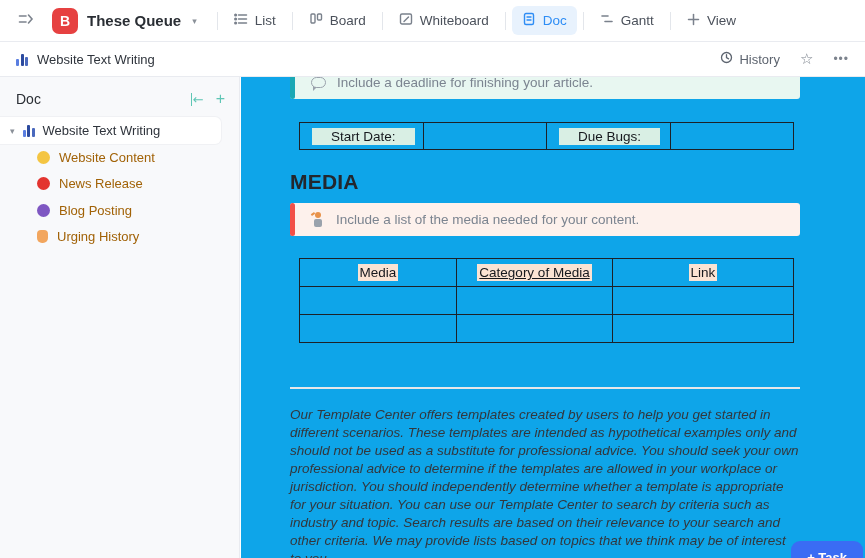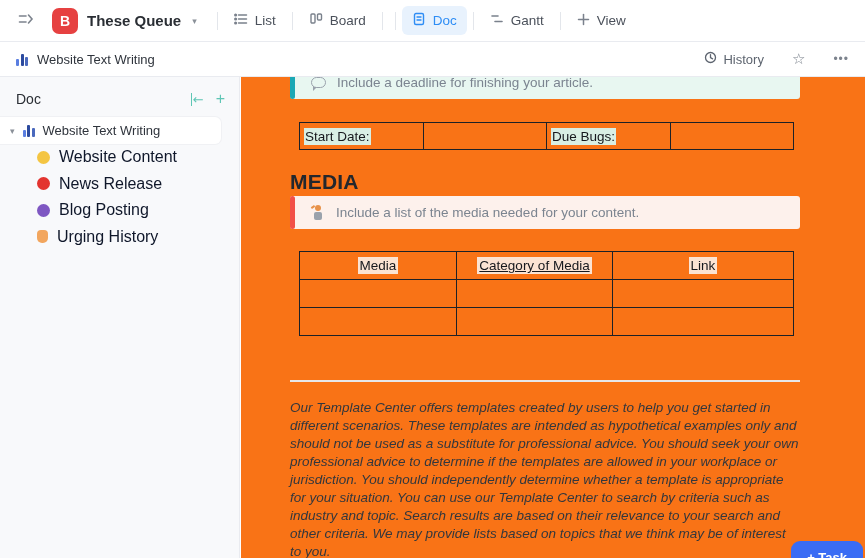--- a/index.html
+++ b/index.html
@@ -21,21 +21,21 @@
   .tab { display:flex; align-items:center; gap:7px; padding:6px 10px; border-radius:6px; cursor:pointer;
          font-size:13.5px; color:#4b515b; background:transparent; border:none; }
   .tab svg { color:#7a818c; }
   .tab.active { background:#e8f2fd; color:#2e8df5; }
   .tab.active svg { color:#2e8df5; }
 
   
   .titlebar { position:absolute; top:42px; left:0; width:865px; height:35px; background:#fff;
               border-bottom:1px solid #e9ebf0; display:flex; align-items:center; padding:0 16px; }
   .doc-title { font-size:13px; color:#2f343c; margin-left:9px; }
-  .titlebar-right { margin-left:auto; display:flex; align-items:center; gap:28px; color:#5d646f; }
+  .titlebar-right { margin-left:auto; display:flex; align-items:center; gap:20px; color:#5d646f; }
   .history-btn { display:flex; align-items:center; gap:6px; font-size:13px; color:#5d646f; background:none; border:none; cursor:pointer; }
   .glyph { font-family:"DejaVu Sans",sans-serif; }
   .star-btn { font-size:15px; }
   .dots-btn { font-size:12px; letter-spacing:1px; }
 
   
   .chart-ico { display:inline-flex; align-items:flex-end; gap:1.5px; height:13px; }
   .chart-ico i { display:block; width:3px; border-radius:1px; }
   .chart-ico i:nth-child(1){ height:7px;  background:#5a7ee0; }
   .chart-ico i:nth-child(2){ height:12px; background:#2c4a9e; }
@@ -46,53 +46,53 @@
              border-right:1px solid #e9ebf0; padding-top:10px; }
   .sidebar-head { display:flex; align-items:center; padding:4px 14px 10px 16px; }
   .sidebar-head-label { font-size:14px; color:#2a2e34; }
   .sidebar-head-icons { margin-left:auto; display:flex; align-items:center; gap:12px; color:#5fc6b5; }
   .collapse-ico { font-family:"DejaVu Sans",sans-serif; font-size:13px; border-left:1.5px solid #5fc6b5; padding-left:1px; line-height:1; }
   .plus-ico { font-size:16px; line-height:1; }
   .tree-root { display:flex; align-items:center; gap:8px; height:27px; background:#fff; border-radius:0 6px 6px 0;
                margin-right:18px; padding-left:8px; cursor:pointer; box-shadow:0 0 0 1px #f0f1f4; }
   .tree-root-label { font-size:13px; color:#2f343c; }
   .tree-child { display:flex; align-items:center; gap:9px; height:26.5px; padding-left:37px; cursor:pointer; }
-  .tree-child-label { font-size:16px; color:#0f172a; }
+  .tree-child-label { font-size:13px; color:#a16207; }
   .emoji-dot { width:13px; height:13px; border-radius:50%; flex:none; }
   .emoji-cat    { background:#f4c542; }
   .emoji-purple { background:#7e57c2; }
   .emoji-apple  { background:#e3342f; }
   .emoji-hamster{ background:#f5a623; }
   .emoji-hand   { background:#f2a65e; border-radius:4px 4px 5px 5px; width:11px; height:13px; }
 
   
-  .main { position:absolute; top:77px; left:241px; width:624px; height:481px; background:#f97316; overflow:hidden; }
+  .main { position:absolute; top:77px; left:241px; width:624px; height:481px; background:#0ea5e9; overflow:hidden; }
   .doc { position:relative; margin-left:49px; width:510px; }
 
   .callout { position:relative; display:flex; align-items:center; gap:11px; padding:9px 12px 9px 21px; border-radius:3px; }
   .callout-bar { position:absolute; left:0; top:0; bottom:0; width:4.5px; border-radius:3px; }
   .callout-text { font-size:13.5px; color:#7b8490; }
   .callout-teal { background:#e8f7f1; margin-top:-11px; }
   .callout-teal .callout-bar { background:#1ba8b5; }
-  .callout-red { background:#fdf1ec; margin-top:2px;text-align:center; }
+  .callout-red { background:#fdf1ec; margin-top:9px;text-align:center; }
   .callout-red .callout-bar { background:#f25048; }
 
   .bubble-ico { position:relative; width:15px; height:11px; border:1.5px solid #9aa2ac; border-radius:8px; flex:none; }
   .bubble-ico::after { content:""; position:absolute; left:1px; bottom:-4px; width:0; height:0;
                        border-left:4px solid #9aa2ac; border-bottom:4px solid transparent; }
   .figure-ico { position:relative; width:14px; height:15px; flex:none; }
   .figure-ico .head { position:absolute; top:0; left:4px; width:6px; height:6px; border-radius:50%; background:#e8924a; }
   .figure-ico .body { position:absolute; bottom:0; left:3px; width:8px; height:8px; border-radius:2px; background:#9aa2ac; }
   .figure-ico .arm  { position:absolute; top:1px; left:0; width:4px; height:2px; background:#e8924a; transform:rotate(-35deg); }
 
   table.doc-table { border-collapse:collapse; margin-left:9px; }
   table.doc-table td, table.doc-table th { border:1.5px solid #1d2127; font-size:13.5px; color:#16181d; font-weight:normal; }
   .date-table { margin-top:23px; }
   .date-table td { width:123.5px; height:27px; padding:2px 4px; text-align:left; vertical-align:middle; }
-  .hl-mint { background:#d9efe4; padding:1px 1px; }
+  .hl-mint { background:#d9efe4; padding:1px 19px;margin-left:8px; }
   .hl-peach{ background:#fbe3d3; padding:1px 2px; }
 
   .media-heading { margin-top:20px; font-size:21px; font-weight:700; color:#23272d; letter-spacing:0.2px; }
 
   .media-table { margin-top:22px; }
   .media-table th { height:28px; text-align:center; vertical-align:middle; }
   .media-table td { height:28px; }
   .media-table .c1 { width:157px; } .media-table .c2 { width:156px;text-decoration:underline; } .media-table .c3 { width:181px; }
 
   .doc-divider { margin-top:44px; height:2px; background:#e7e7e9; border:none; }
@@ -145,20 +145,29 @@
       <span>
         <svg width="14" height="14" viewBox="0 0 14 14" fill="none" stroke="currentColor" stroke-width="1.4">
           <rect x="2" y="2" width="4" height="9" rx="1"></rect>
             <rect x="8.5" y="2" width="4" height="6" rx="1"></rect>
         </svg>
       </span>
       <span>Board</span>
     </button>
     <span class="tab-divider"></span>
 
+    <button class="tab">
+      <span>
+        <svg width="14" height="14" viewBox="0 0 14 14" fill="none" stroke="currentColor" stroke-width="1.4" stroke-linecap="round">
+          <rect x="1.5" y="2" width="11" height="10" rx="1.5"></rect>
+            <line x1="5" y1="9.5" x2="9.5" y2="5"></line>
+        </svg>
+      </span>
+      <span>Whiteboard</span>
+    </button>
     <span class="tab-divider"></span>
 
     <button class="tab active">
       <span>
         <svg width="14" height="14" viewBox="0 0 14 14" fill="none" stroke="currentColor" stroke-width="1.4" stroke-linecap="round">
           <rect x="2.5" y="1.5" width="9" height="11" rx="1.5"></rect>
             <line x1="5" y1="5" x2="9" y2="5"></line>
             <line x1="5" y1="8" x2="9" y2="8"></line>
         </svg>
       </span>

